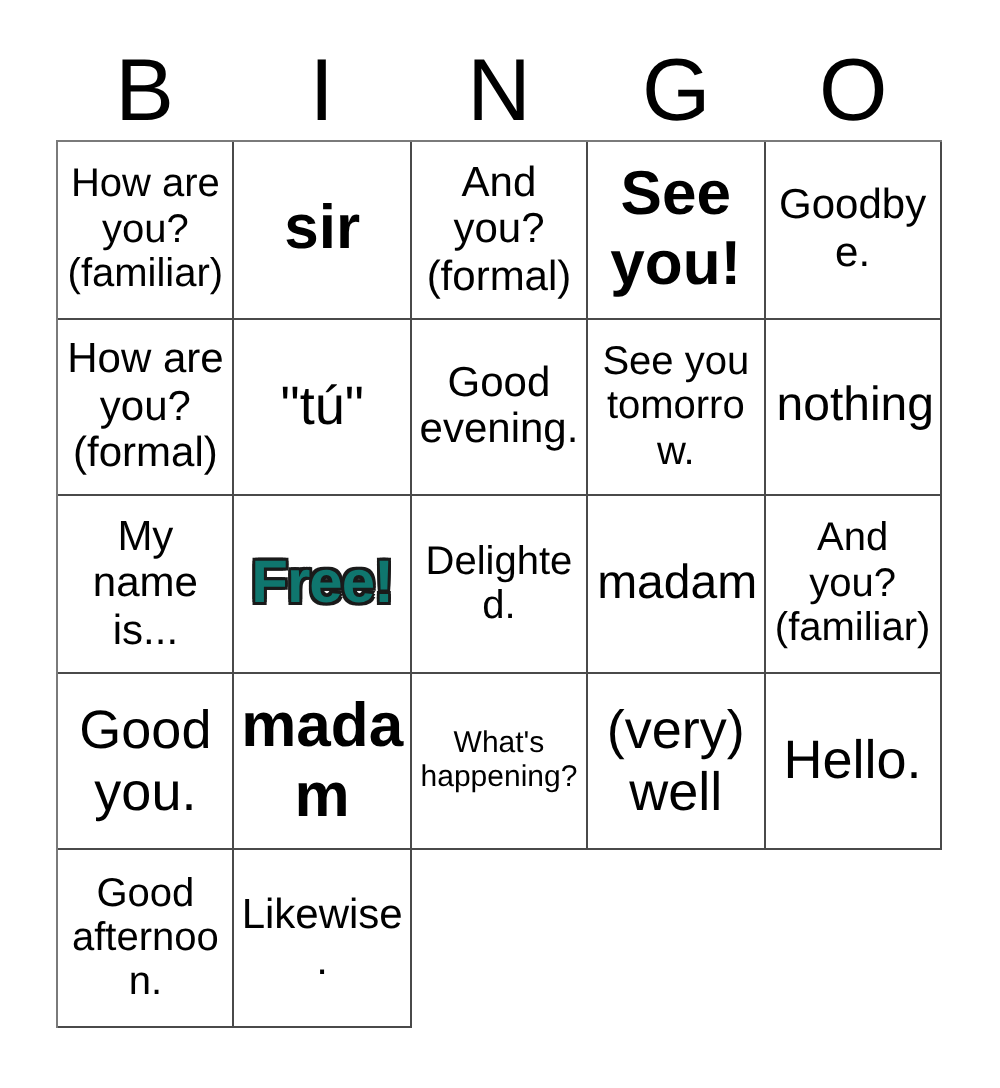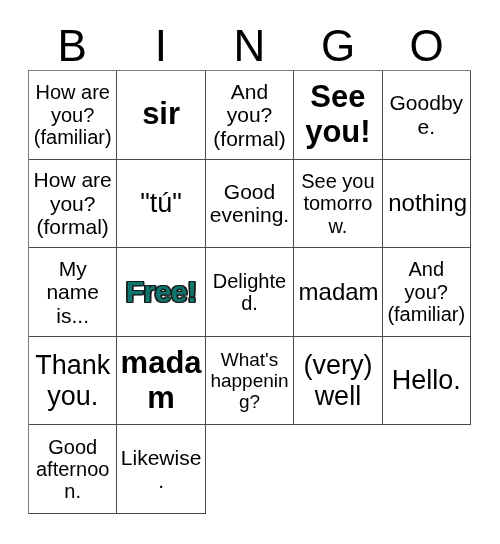--- a/index.html
+++ b/index.html
@@ -79,21 +79,21 @@
     color: #000000;
     word-wrap: break-word;
   }
 
   
   .fs-xxl .cell-text { font-size: 31px; font-weight: bold; }
   .fs-xl  .cell-text { font-size: 27px; }
   .fs-lg  .cell-text { font-size: 24px; text-align: right; }
   .fs-md  .cell-text { font-size: 21px; }
   .fs-sm  .cell-text { font-size: 20px; }
-  .fs-xs  .cell-text { font-size: 19px; }
+  .fs-xs  .cell-text { font-size: 15px; }
 
   
   .cell.free .cell-text {
     font-size: 30px;
     font-weight: 700;
     color: #0f766e;
     letter-spacing: -0.5px;
     text-shadow:
       -1.4px -1.4px 0 #1a1a1a,
        1.4px -1.4px 0 #1a1a1a,
@@ -158,21 +158,21 @@
       <div class="cell fs-sm">
         <span class="cell-text">Delighted.</span>
       </div>
       <div class="cell fs-lg">
         <span class="cell-text">madam</span>
       </div>
       <div class="cell fs-sm">
         <span class="cell-text">And you? (familiar)</span>
       </div>
       <div class="cell fs-xl">
-        <span class="cell-text">Thank you.</span>
+        <span class="cell-text">Good you.</span>
       </div>
       <div class="cell fs-xxl">
         <span class="cell-text">madam</span>
       </div>
       <div class="cell fs-xs">
         <span class="cell-text">What's happening?</span>
       </div>
       <div class="cell fs-xl">
         <span class="cell-text">(very) well</span>
       </div>

